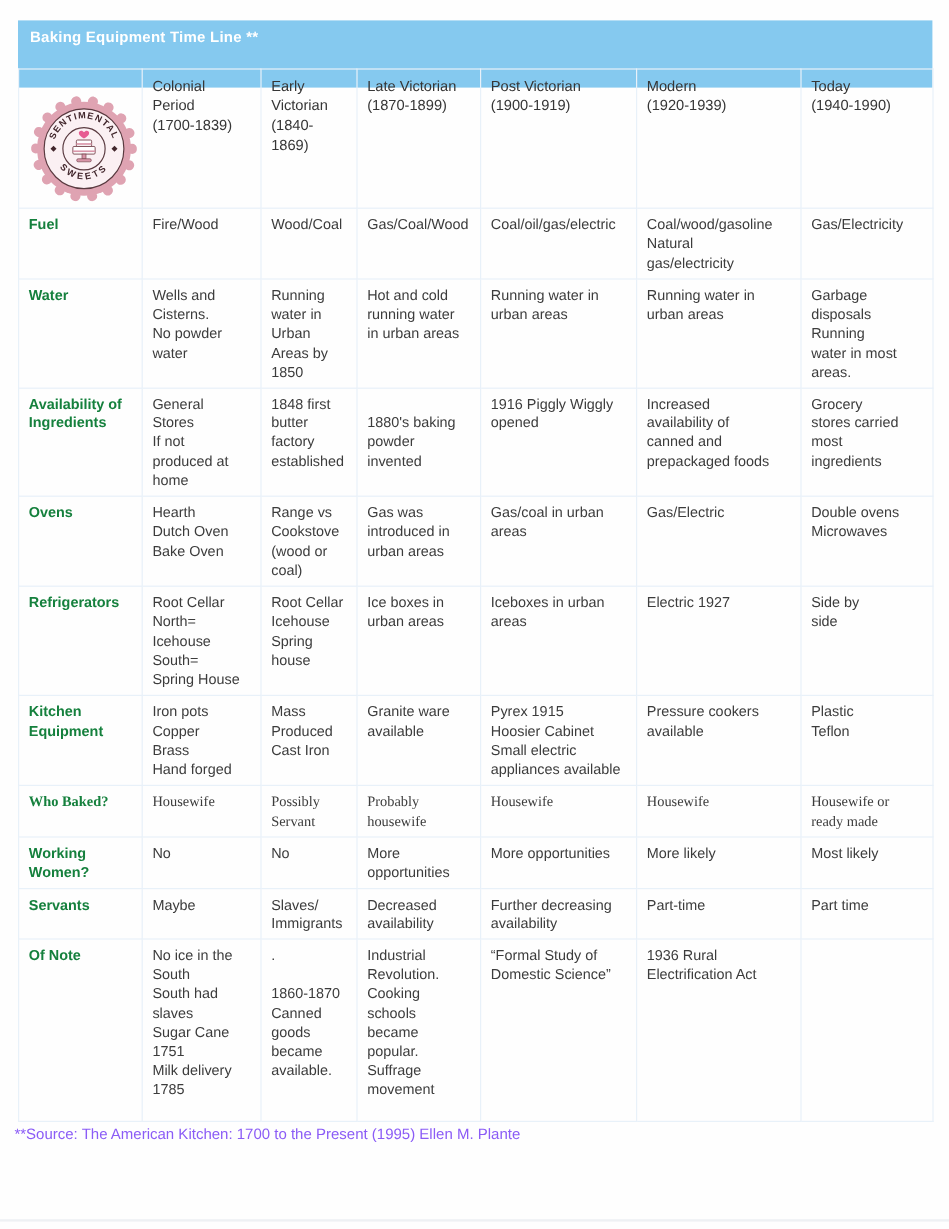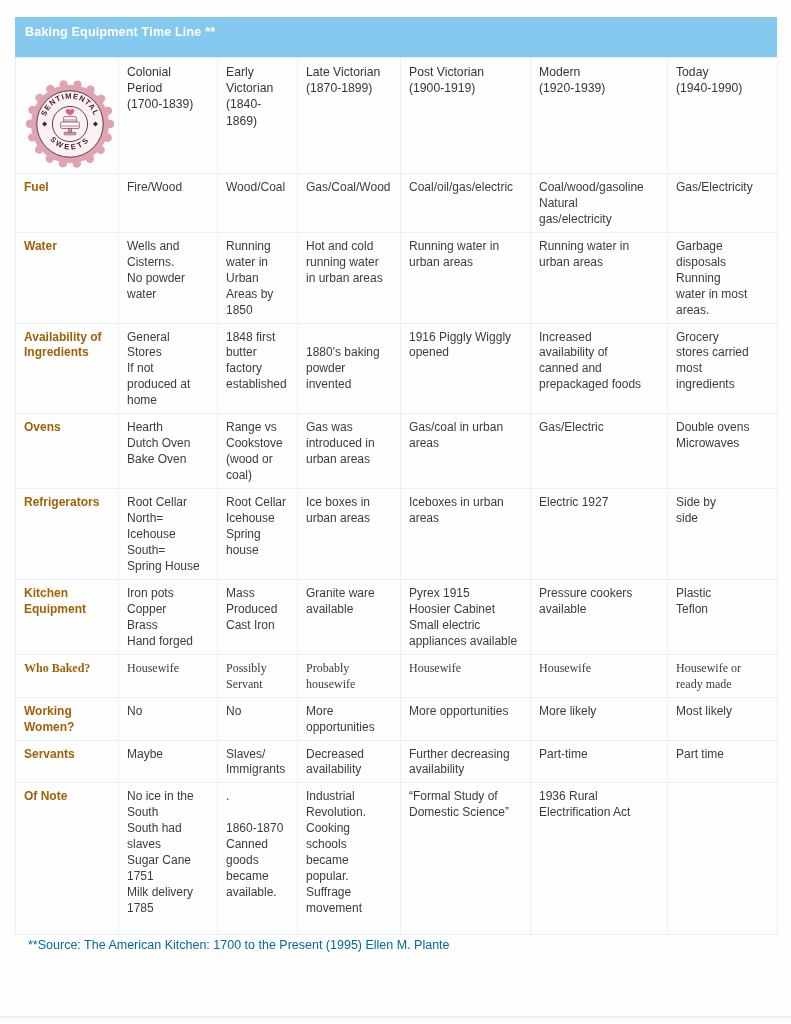--- a/index.html
+++ b/index.html
@@ -3,44 +3,44 @@
 <meta charset="utf-8">
 <style>
   html,body{margin:0;padding:0;}
   body{
     width:791px;height:1024px;background:#ffffff;
     font-family:"Liberation Sans", sans-serif;
     position:relative;overflow:hidden;
   }
   .sheet{position:absolute;inset:0;background:#fefefe;}
   .title-bar{
-    position:absolute;left:15px;top:17px;width:762px;height:40px;
+    position:absolute;left:15px;top:17px;width:762px;height:56px;
     background:#85c9ef;box-sizing:border-box;padding:5px 10px;
   }
   .title-bar .title{
     color:#ffffff;font-weight:bold;font-size:12.5px;letter-spacing:.2px;
   }
   table.timeline{
     position:absolute;left:15px;top:57px;width:762px;
     border-collapse:collapse;table-layout:fixed;
   }
   table.timeline th, table.timeline td{
     vertical-align:top;text-align:left;
     padding:6px 8px 4px 8px;
     border:1px solid #e8f1f9;
     font-size:12px;line-height:1.33;color:#3c3c3c;
     white-space:pre-line;overflow:hidden;
     font-weight:normal;box-sizing:border-box;
   }
   table.timeline th.period{color:#363636;font-size:12.2px;margin-left:15px;}
-  table.timeline th.rowlabel{font-weight:bold;color:#a16207;}
+  table.timeline th.rowlabel{font-weight:bold;color:#15803d;}
   .logo-cell{padding:6px 0 0 10px !important;}
   .source{
-    position:absolute;left:28px;top:938px;
-    font-size:12.5px;color:#0369a1;
+    position:absolute;left:12px;top:938px;
+    font-size:12.5px;color:#8b5cf6;
   }
   .scan-line{
     position:absolute;left:0;top:1016px;width:791px;height:2px;
     background:#eef1f4;
   }
 </style>
 </head>
 <body>
 
 <div class="sheet">

